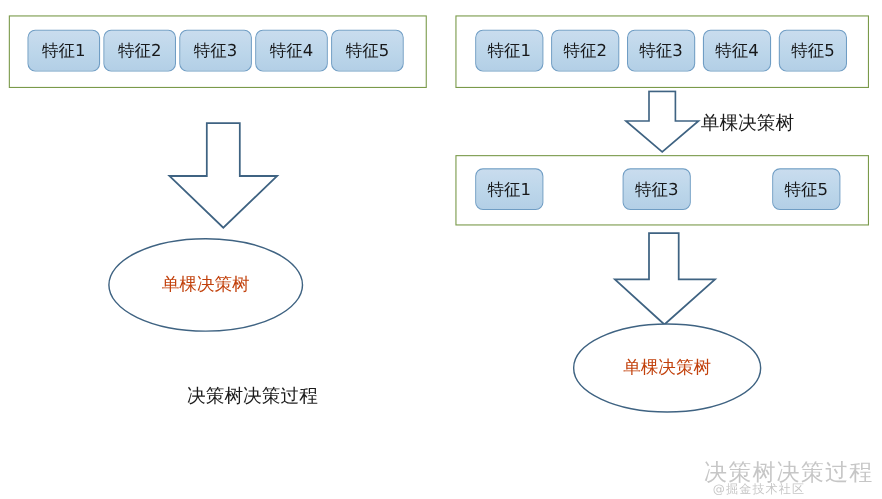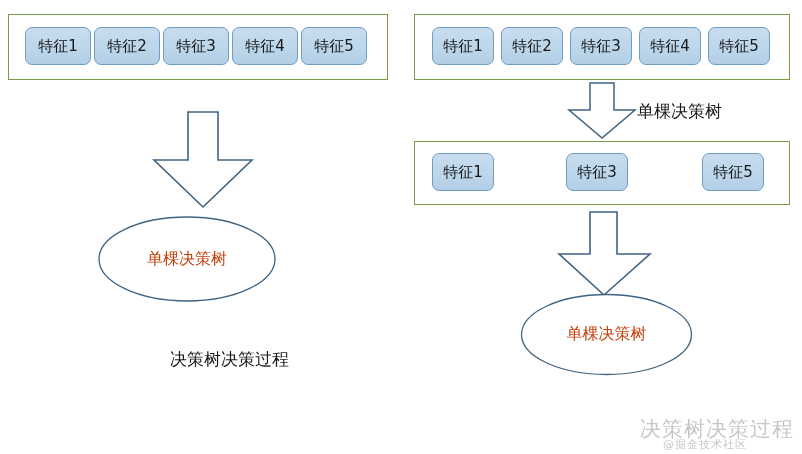--- a/index.html
+++ b/index.html
@@ -187,15 +187,15 @@
 
   <div class="ellipse-node" style="left:519px; top:292px; width:175px; height:85px;">
     <svg width="175" height="85" viewBox="0 0 175 85">
       <ellipse cx="87.5" cy="42.5" rx="85" ry="40" fill="#ffffff" stroke="#3f6382" stroke-width="1.3"></ellipse>
     </svg>
     <div class="ellipse-label">单棵决策树</div>
   </div>
 
 
   <div class="watermark watermark-main" style="left:640px; top:415px;">决策树决策过程</div>
-  <div class="watermark watermark-sub" style="left:648px; top:437px;margin-left:15px;">@掘金技术社区</div>
+  <div class="watermark watermark-sub" style="left:648px; top:437px;">@掘金技术社区</div>
 
 </div>
 
 </body></html>

